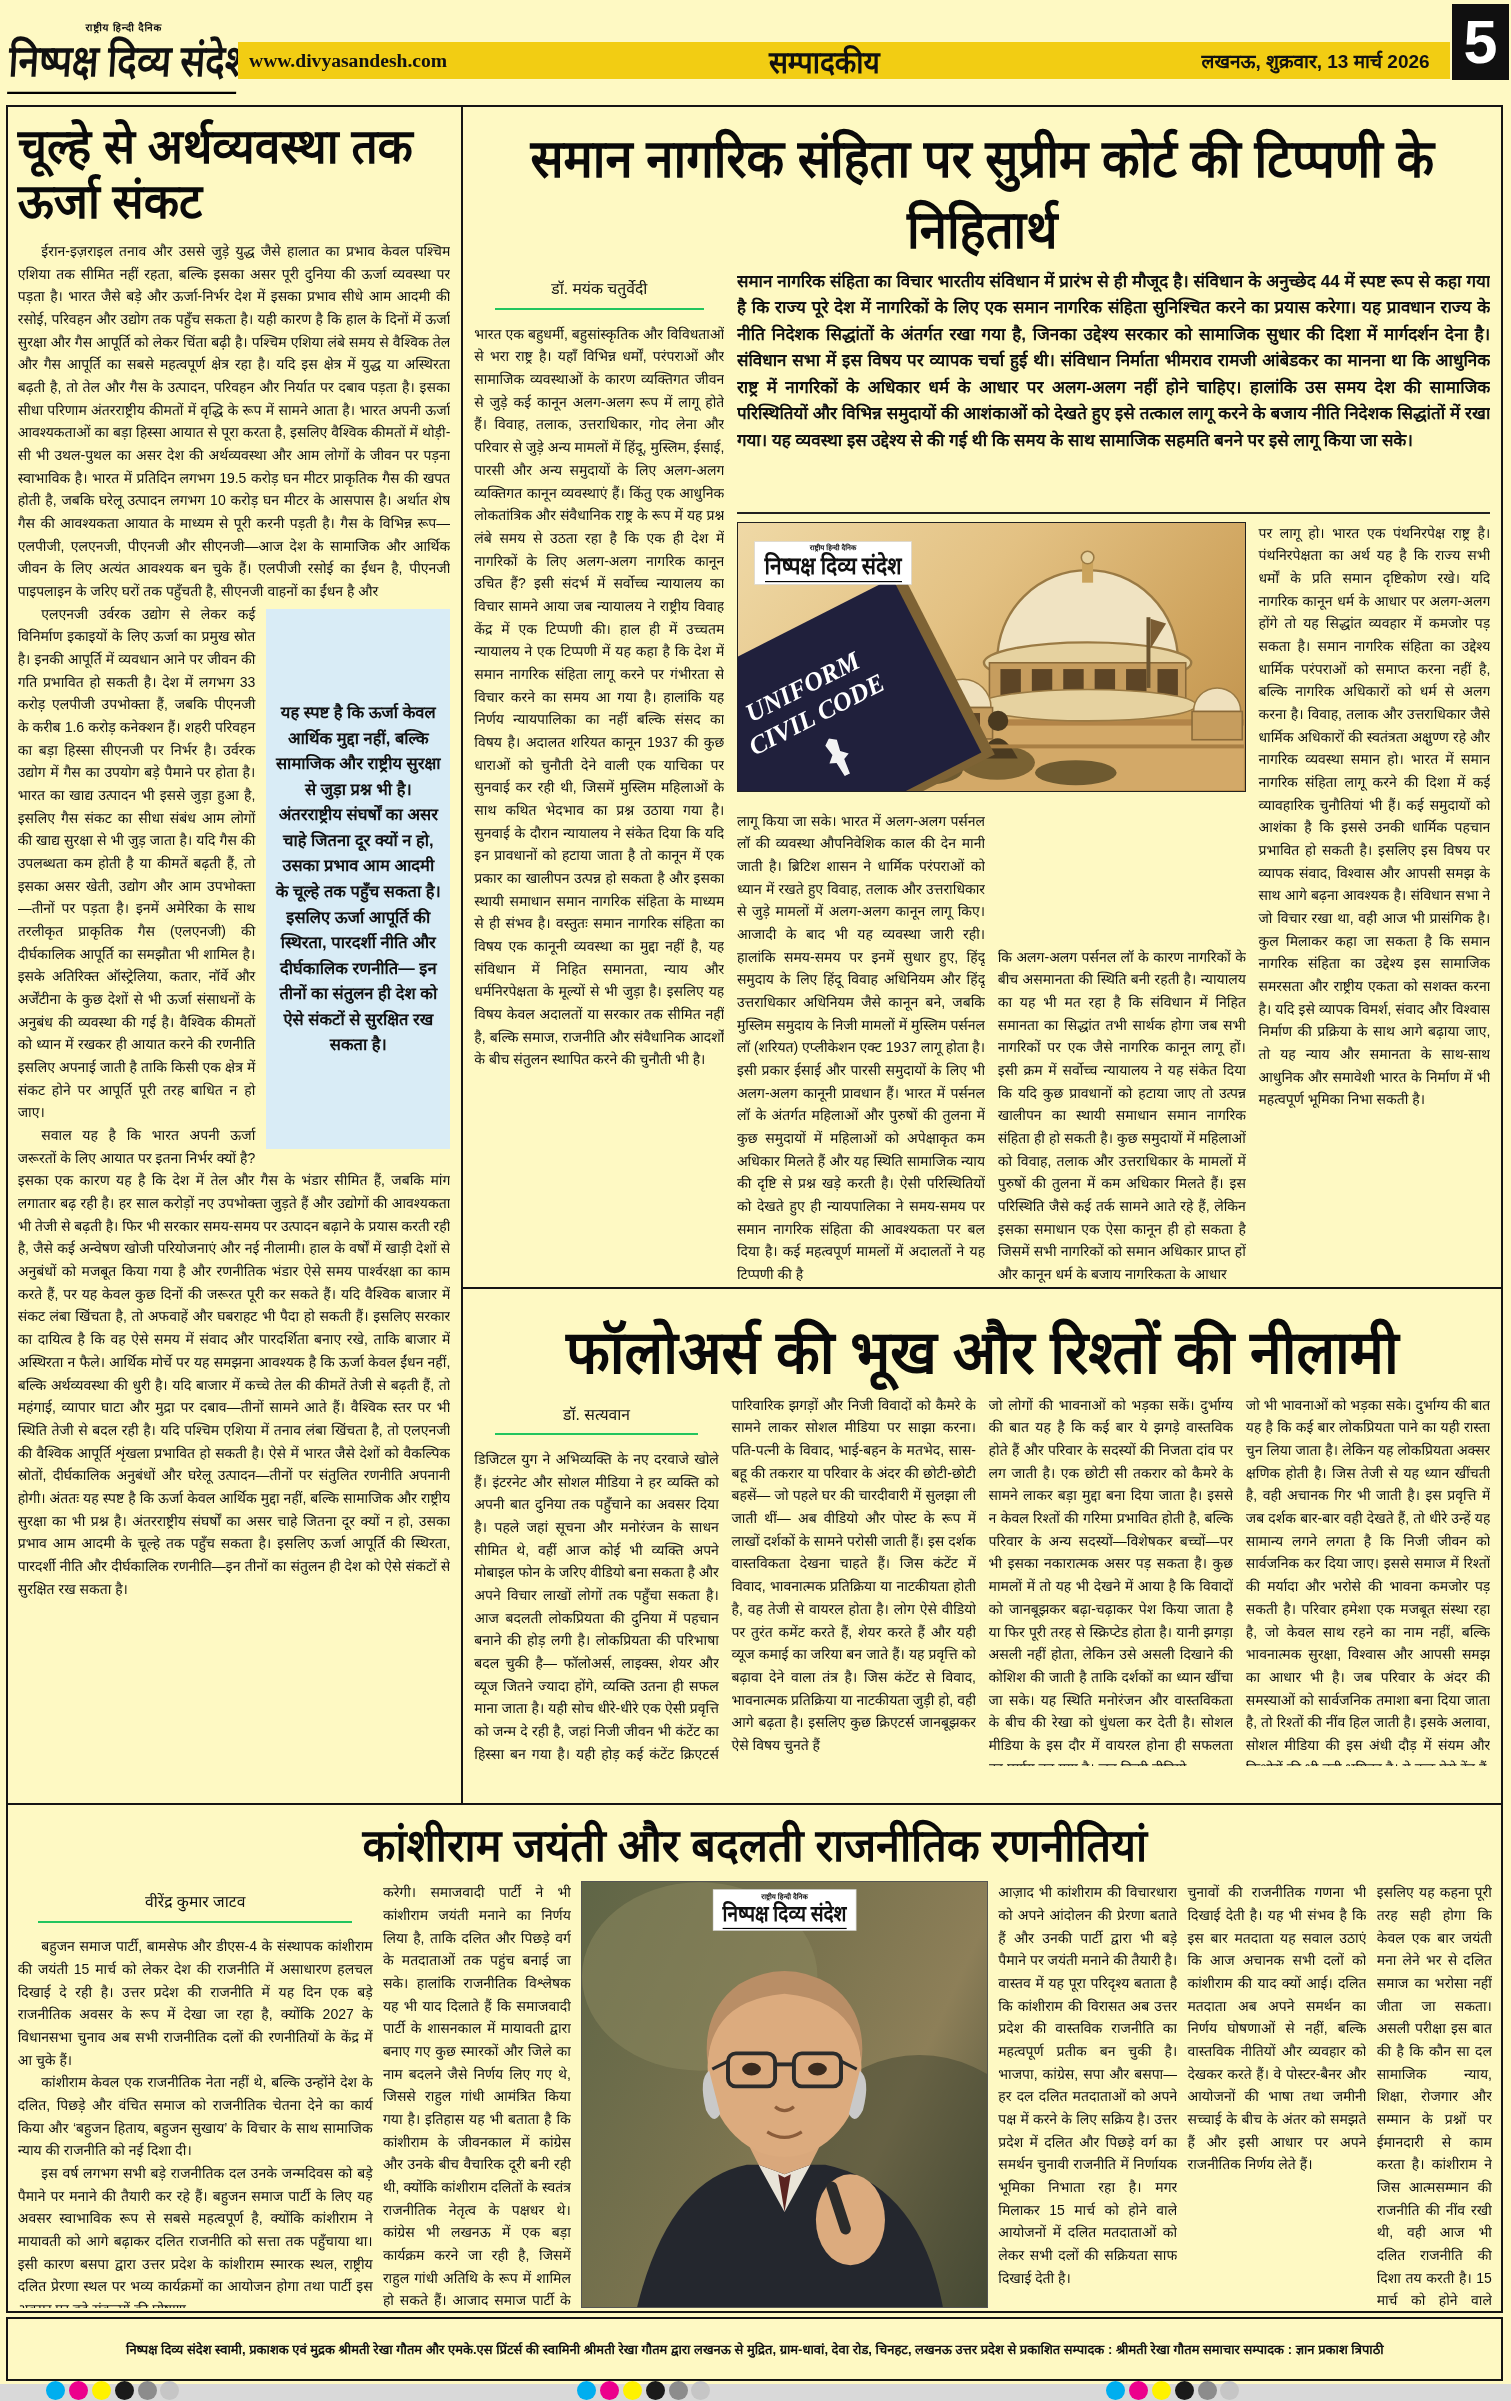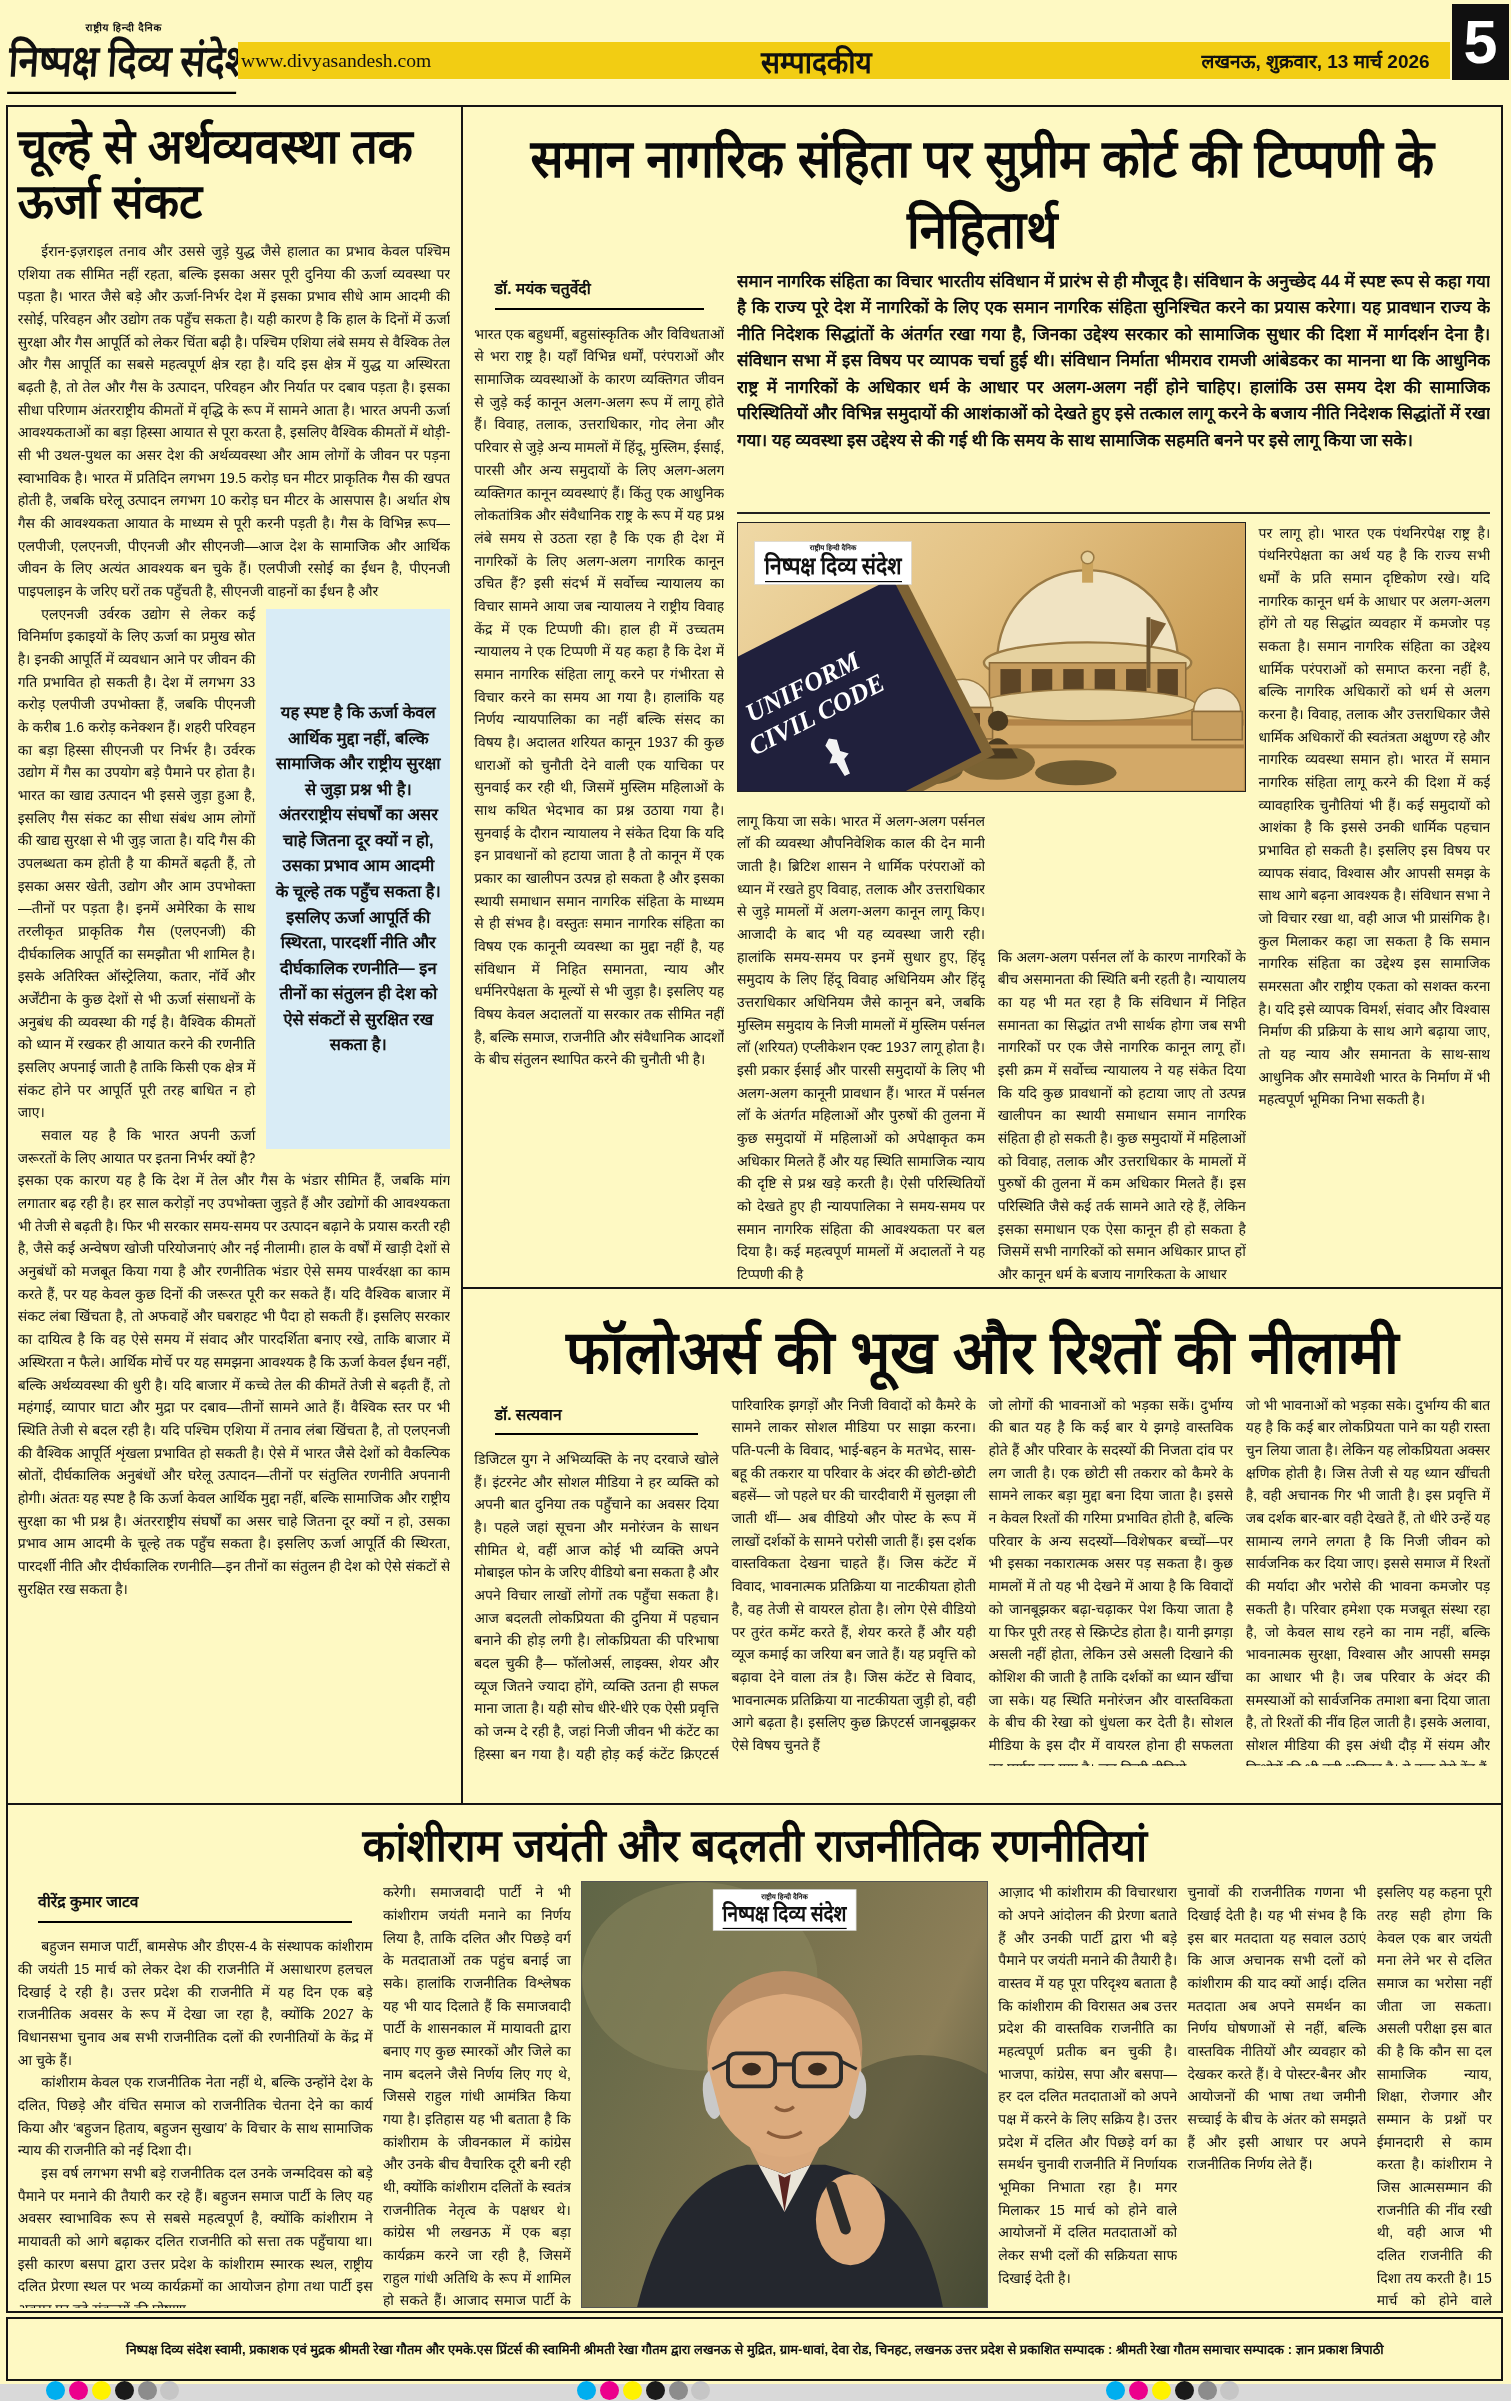--- a/index.html
+++ b/index.html
@@ -7,42 +7,42 @@
         font-family:"Liberation Sans","DejaVu Sans",sans-serif;color:#111;overflow:hidden;}
   
   .header{position:absolute;left:0;top:0;width:100%;height:94px;}
   .masthead{position:absolute;left:9.4px;top:20.4px;width:229px;text-align:center;}
   .masthead-tagline{font-size:10.2px;font-weight:bold;letter-spacing:0.8px;}
   .masthead-title{font-size:37px;font-weight:bold;font-family:"Liberation Serif","DejaVu Serif",serif;
                   transform:scaleY(1.18) skewX(-4deg);transform-origin:left center;white-space:nowrap;
                   border-bottom:2.4px solid #000;padding-bottom:1.6px;}
   .yellowbar{position:absolute;left:238px;top:42px;width:1212px;height:37px;background:#f2cd13;
              display:flex;align-items:center;justify-content:space-between;}
-  .yb-url{font-size:19.6px;font-weight:normal;margin-left:3px;font-family:"Liberation Serif",serif;}
+  .yb-url{font-size:19.6px;font-weight:bold;margin-left:11px;font-family:"Liberation Serif",serif;}
   .yb-section{font-size:28px;font-weight:bold;transform:scaleY(1.1);}
   .yb-date{font-size:19px;font-weight:bold;margin-right:20.4px;}
   .pagenum{position:absolute;right:3.1px;top:3.9px;width:57px;height:76px;background:#101010;color:#fff;
            font-size:61px;font-weight:bold;display:flex;align-items:center;justify-content:center;}
   
   .content{position:absolute;left:6.3px;top:105px;width:1497px;height:2208px;border:2.4px solid #151515;box-sizing:border-box;}
   .toprow{display:flex;height:1696px;}
   .art1{width:455px;border-right:2.4px solid #151515;box-sizing:border-box;padding:4.7px 11px 0 9.4px;overflow:hidden;}
   .rightstack{flex:1;display:flex;flex-direction:column;min-width:0;}
   .art2{height:1182px;border-bottom:2.4px solid #151515;box-sizing:border-box;padding:4.7px 11px 0;position:relative;overflow:hidden;}
   .art3{flex:1;padding:3.1px 11px 0;overflow:hidden;}
   .art4{height:510px;border-top:2.4px solid #151515;box-sizing:border-box;padding:3.1px 9.4px 0;overflow:hidden;}
   
   h1{margin:0;color:#0a0a0a;}
   .h-art1{font-size:46px;line-height:1.12;font-weight:bold;transform:scaleY(1.05);transform-origin:top left;margin:7.9px 0 17.3px;}
   .h-art2{font-size:49px;text-align:center;font-weight:bold;transform:scaleY(1.08);margin:14px 0 11px;}
   .h-art3{font-size:57px;text-align:center;font-weight:bold;transform:scaleY(1.05);margin:19px 0 4.7px;}
   .h-art4{font-size:43px;text-align:center;font-weight:bold;transform:scaleY(1.05);margin:6.3px 0 7.9px;}
   .bodytext{font-size:14px;line-height:1.62;text-align:justify;}
   .bodytext p{margin:0;text-indent:23.6px;}
-  .byline{font-weight:bold;font-size:15.7px;padding:4.7px 0 6.3px;border-bottom:2px solid #000000;margin:3.1px 20.4px 12.6px;}
+  .byline{font-weight:normal;font-size:15.7px;text-align:center;padding:4.7px 0 6.3px;border-bottom:2px solid #22c55e;margin:3.1px 20.4px 12.6px;}
   .col{flex:1;min-width:0;overflow:hidden;}
   
   .art1-body{height:1476px;overflow:hidden;}
   .bluebox{float:right;width:184px;height:540px;box-sizing:border-box;background:#d9ecf6;
            margin:6.3px 0 7.9px 11px;padding:15.7px 9.4px;font-size:16.5px;line-height:1.55;font-weight:600;
            text-align:center;display:flex;align-items:center;}
   
   .a2-body{display:flex;gap:12.6px;height:1017px;overflow:hidden;}
   .a2col1{width:250px;flex:none;overflow:hidden;}
   .a2rest{flex:1;display:flex;flex-direction:column;min-width:0;}

